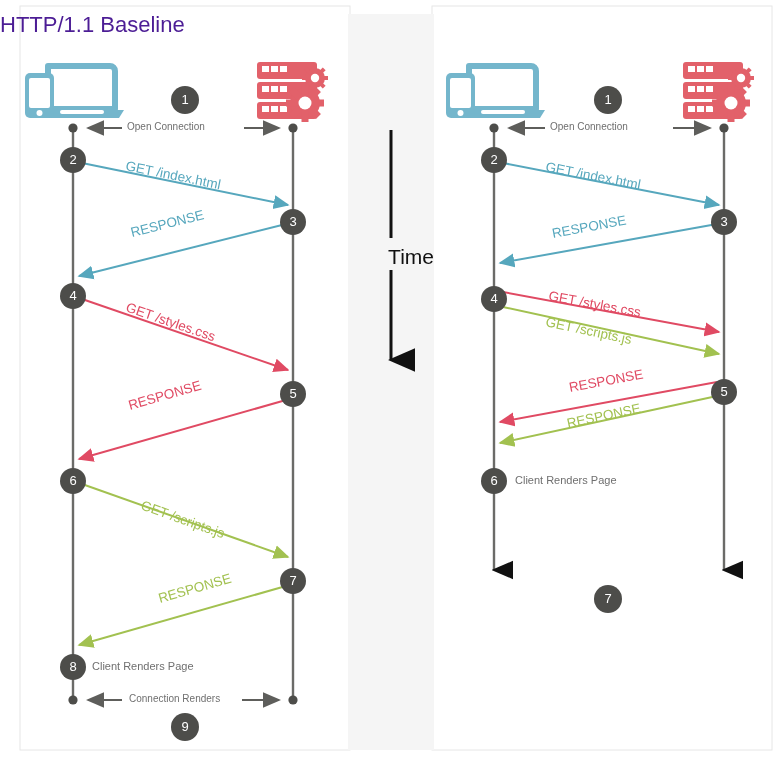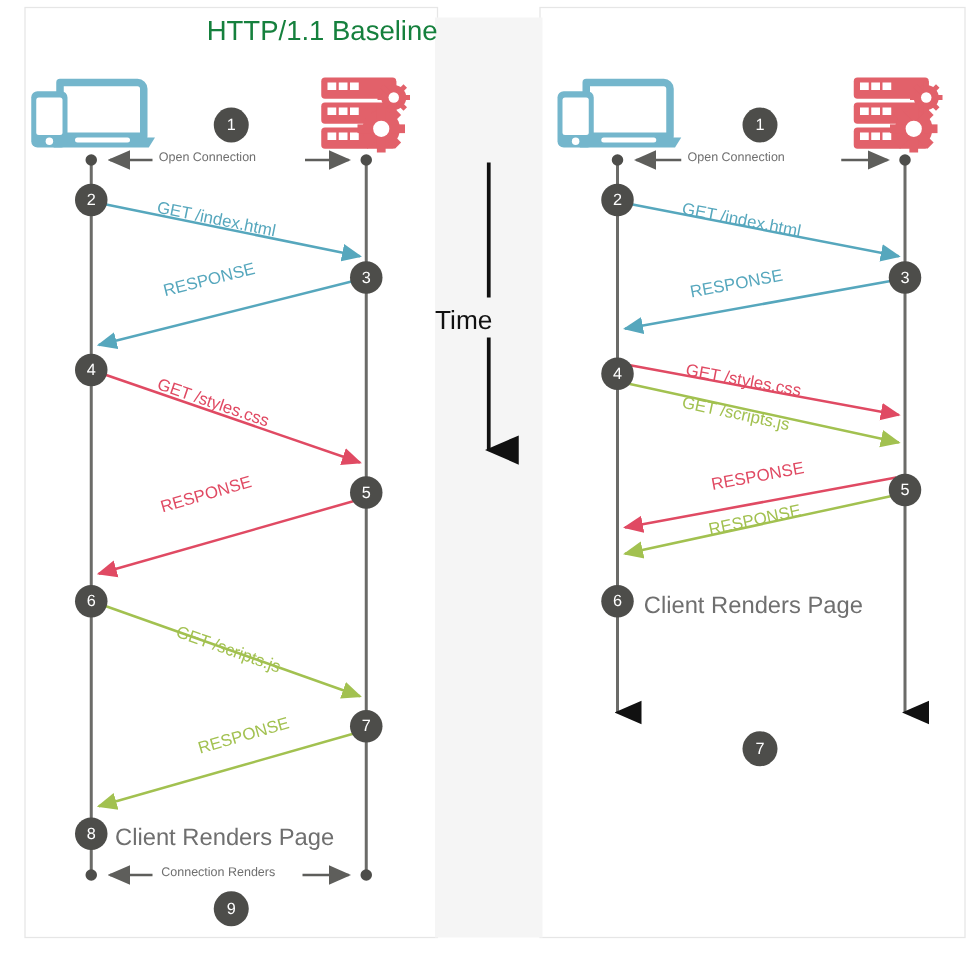--- a/index.html
+++ b/index.html
@@ -5,49 +5,49 @@
   html,body{margin:0;padding:0;background:#ffffff;}
   body{
     width:779px;height:765px;position:relative;overflow:hidden;
     font-family:"Liberation Sans", sans-serif;
     color:#6f6f6f;
   }
   #stage{position:absolute;left:0;top:0;width:779px;height:765px;}
   svg.layer{position:absolute;left:0;top:0;width:779px;height:765px;}
 
   .panel-title{
-    position:absolute;text-align:right;
-    font-size:22px;color:#15803d;font-weight:400;
+    position:absolute;text-align:left;
+    font-size:22px;color:#4c1d95;font-weight:400;
     font-family:"Liberation Sans", sans-serif;
     letter-spacing:0px;white-space:nowrap;
   }
   #title-left{left:0;top:12px;width:350px;}
   #title-right{left:430px;top:12px;width:349px;}
 
   .timeword{
     position:absolute;left:348px;top:245px;width:86px;
-    text-align:left;font-size:21px;color:#111;
+    text-align:right;font-size:21px;color:#111;
     font-family:"Liberation Sans", sans-serif;
   }
 
   .badge{
     position:absolute;width:26px;height:26px;border-radius:50%;
     background:#4d4d4a;color:#ffffff;
     font-size:13px;line-height:26px;text-align:center;
     font-family:"Liberation Sans", sans-serif;
     box-sizing:border-box;
   }
   .badge.big{width:28px;height:28px;line-height:28px;font-size:13px;}
 
   .flat-label{
     position:absolute;font-size:10px;color:#6f6f6f;white-space:nowrap;
     font-family:"Liberation Sans", sans-serif;
   }
   .renders-label{
-    position:absolute;font-size:19px;color:#6f6f6f;white-space:nowrap;
+    position:absolute;font-size:11px;color:#6f6f6f;white-space:nowrap;
     font-family:"Liberation Sans", sans-serif;
   }
 </style>
 </head>
 <body>
 
 <div id="stage">
 
   <svg class="layer" viewBox="0 0 779 765">
     <defs>

